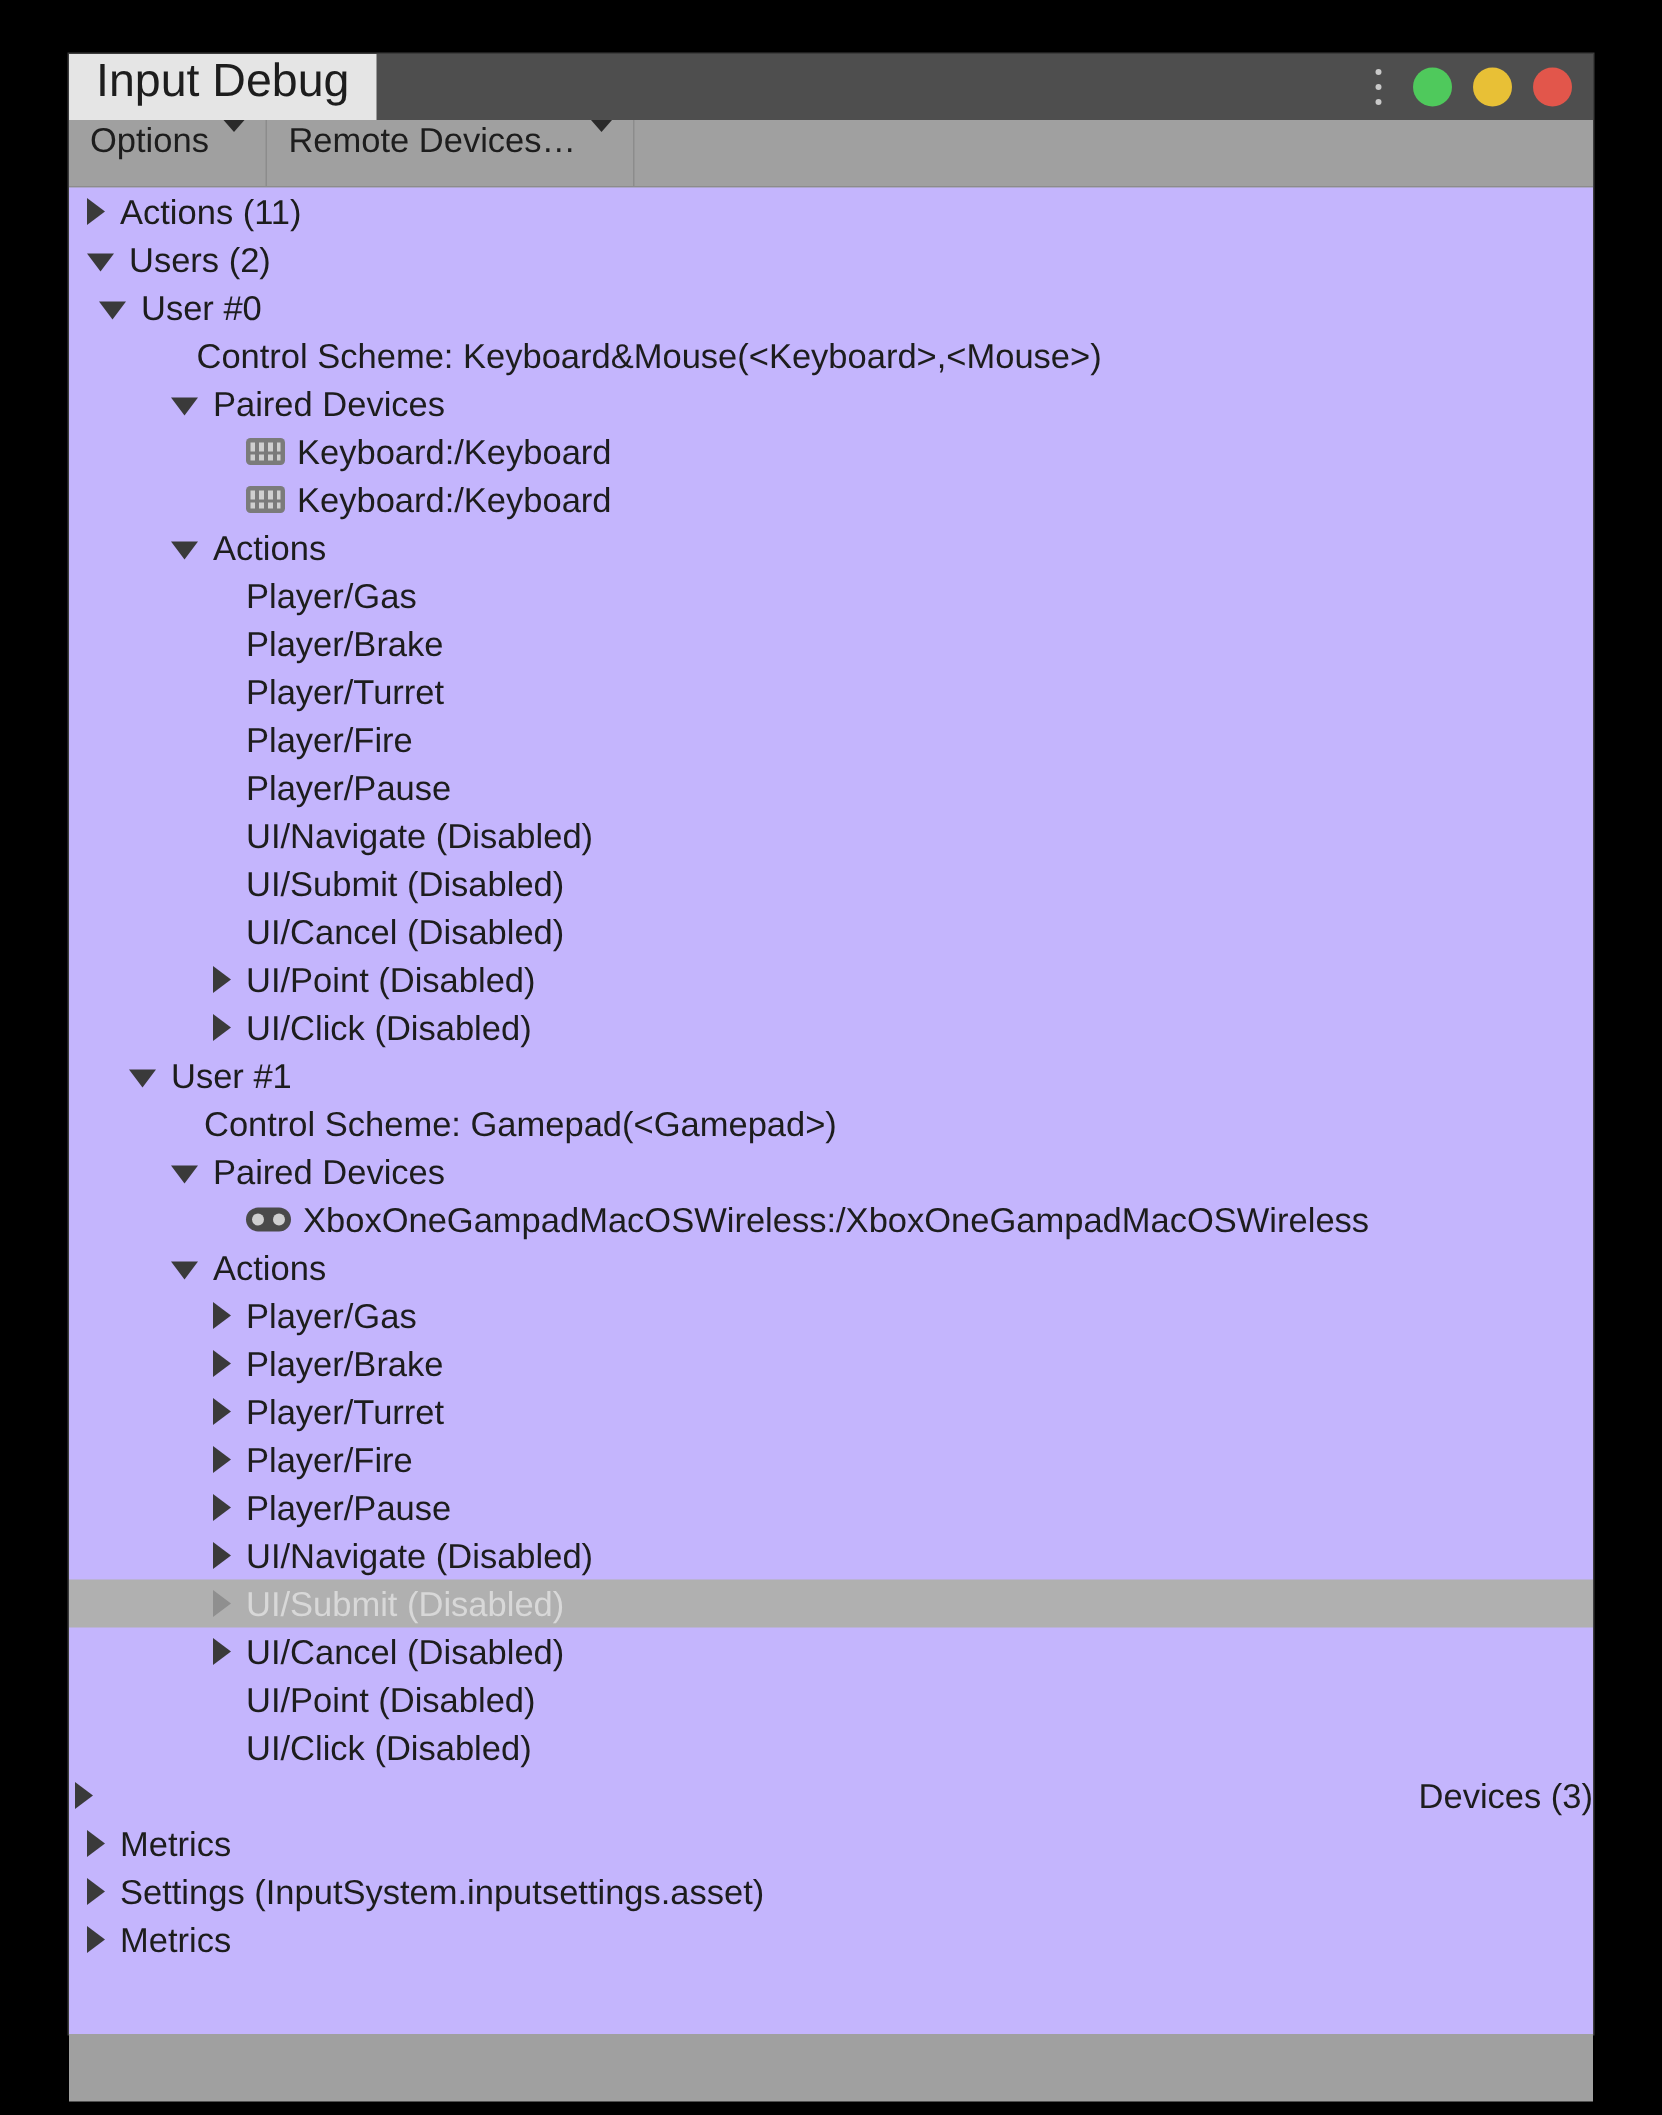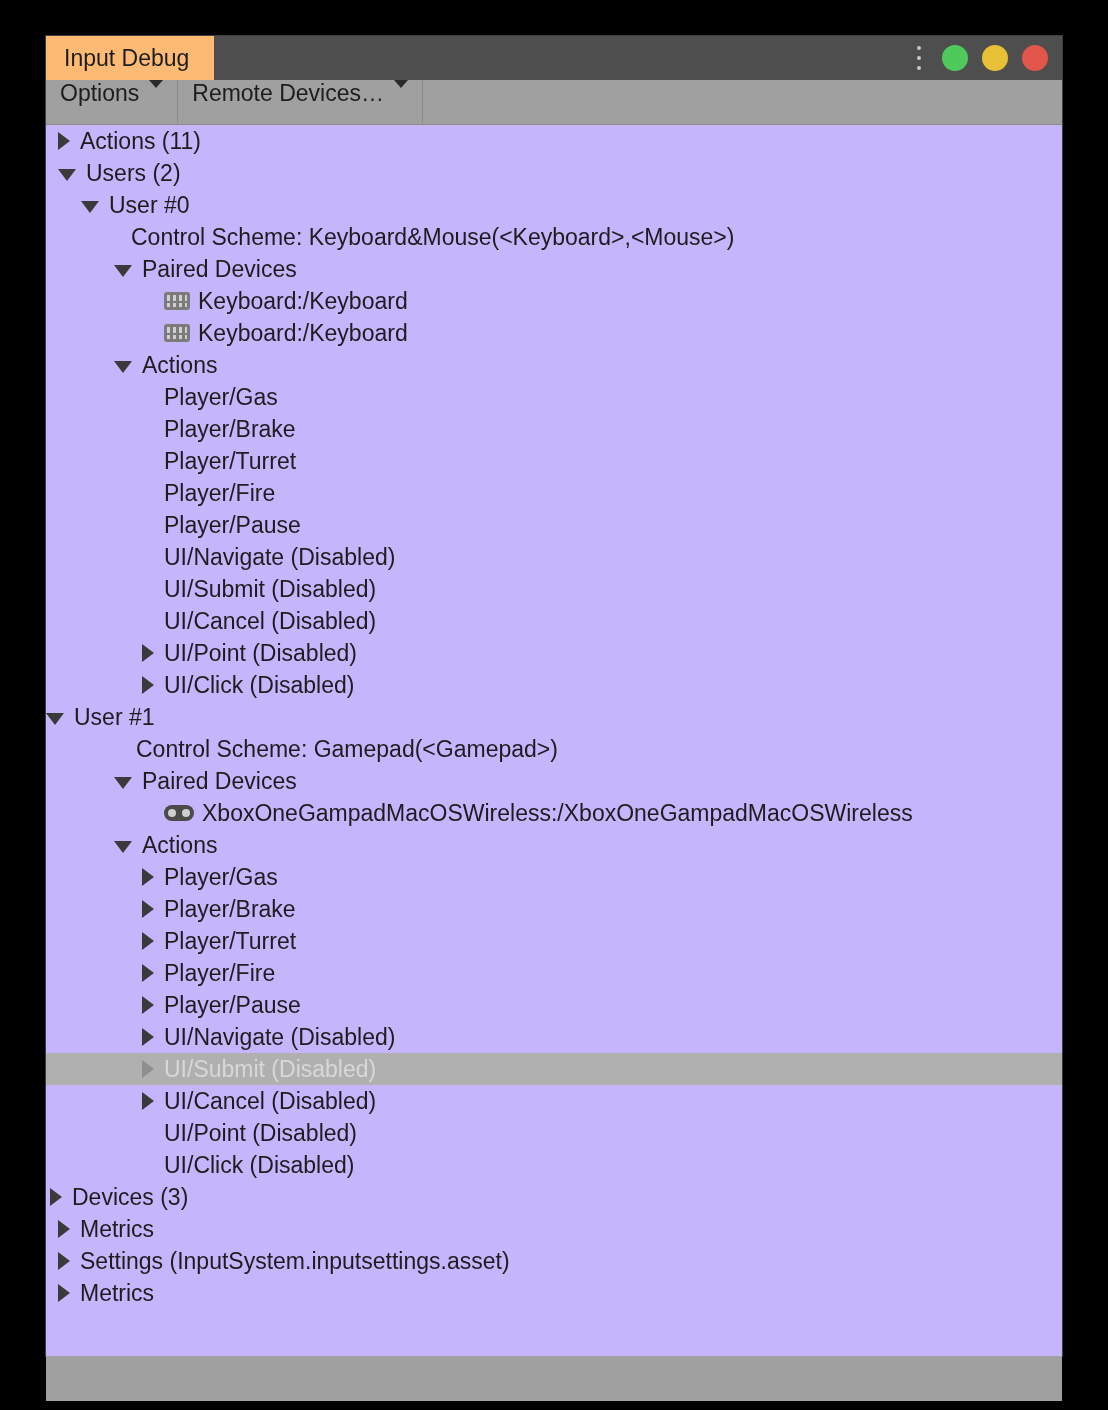--- a/index.html
+++ b/index.html
@@ -27,25 +27,25 @@
     position: relative;
     height: 44px;
     background: #4e4e4e;
     display: flex;
     align-items: flex-end;
   }
   .tab {
     height: 44px;
     min-width: 168px;
     padding: 0 18px;
-    background: #fdba74;
+    background: #e5e5e5;
     color: #1d1d1d;
-    font-size: 23px;
-    display: flex;
-    align-items: center;
+    font-size: 31px;
+    display: flex;
+    align-items: flex-start;
     box-sizing: border-box;
   }
   .titlebar-right {
     position: absolute;
     right: 14px;
     top: 0;
     height: 44px;
     display: flex;
     align-items: center;
     gap: 14px;
@@ -229,21 +229,21 @@
 
   <div class="tree" id="tree">
       <div class="row" style="padding-left: 12px;">
         <span class="arrow"></span>
         <span class="label">Actions (11)</span>
       </div>
       <div class="row" style="padding-left: 12px;">
         <span class="arrow open"></span>
         <span class="label">Users (2)</span>
       </div>
-      <div class="row" style="padding-left: 35px;">
+      <div class="row" style="padding-left: 20px;">
         <span class="arrow open"></span>
         <span class="label">User #0</span>
       </div>
       <div class="row" style="padding-left: 63px;">
         <span class="arrow none"></span>
         <span class="label">Control Scheme: Keyboard&amp;Mouse(&lt;Keyboard&gt;,&lt;Mouse&gt;)</span>
       </div>
       <div class="row" style="padding-left: 68px;">
         <span class="arrow open"></span>
         <span class="label">Paired Devices</span>
@@ -295,21 +295,21 @@
         <span class="label">UI/Cancel (Disabled)</span>
       </div>
       <div class="row" style="padding-left: 96px;">
         <span class="arrow"></span>
         <span class="label">UI/Point (Disabled)</span>
       </div>
       <div class="row" style="padding-left: 96px;">
         <span class="arrow"></span>
         <span class="label">UI/Click (Disabled)</span>
       </div>
-      <div class="row" style="">
+      <div class="row" style="padding-left: 40px;">
         <span class="arrow open"></span>
         <span class="label">User #1</span>
       </div>
       <div class="row" style="padding-left: 68px;">
         <span class="arrow none"></span>
         <span class="label">Control Scheme: Gamepad(&lt;Gamepad&gt;)</span>
       </div>
       <div class="row" style="padding-left: 68px;">
         <span class="arrow open"></span>
         <span class="label">Paired Devices</span>
@@ -356,21 +356,21 @@
         <span class="label">UI/Cancel (Disabled)</span>
       </div>
       <div class="row" style="padding-left: 96px;">
         <span class="arrow none"></span>
         <span class="label">UI/Point (Disabled)</span>
       </div>
       <div class="row" style="padding-left: 96px;">
         <span class="arrow none"></span>
         <span class="label">UI/Click (Disabled)</span>
       </div>
-      <div class="row" style="padding-left: 4px;">
+      <div class="row" style="padding-left: 4px; justify-content: space-between;">
         <span class="arrow"></span>
         <span class="label">Devices (3)</span>
       </div>
       <div class="row" style="padding-left: 12px;">
         <span class="arrow"></span>
         <span class="label">Metrics</span>
       </div>
       <div class="row" style="padding-left: 12px;">
         <span class="arrow"></span>
         <span class="label">Settings (InputSystem.inputsettings.asset)</span>

